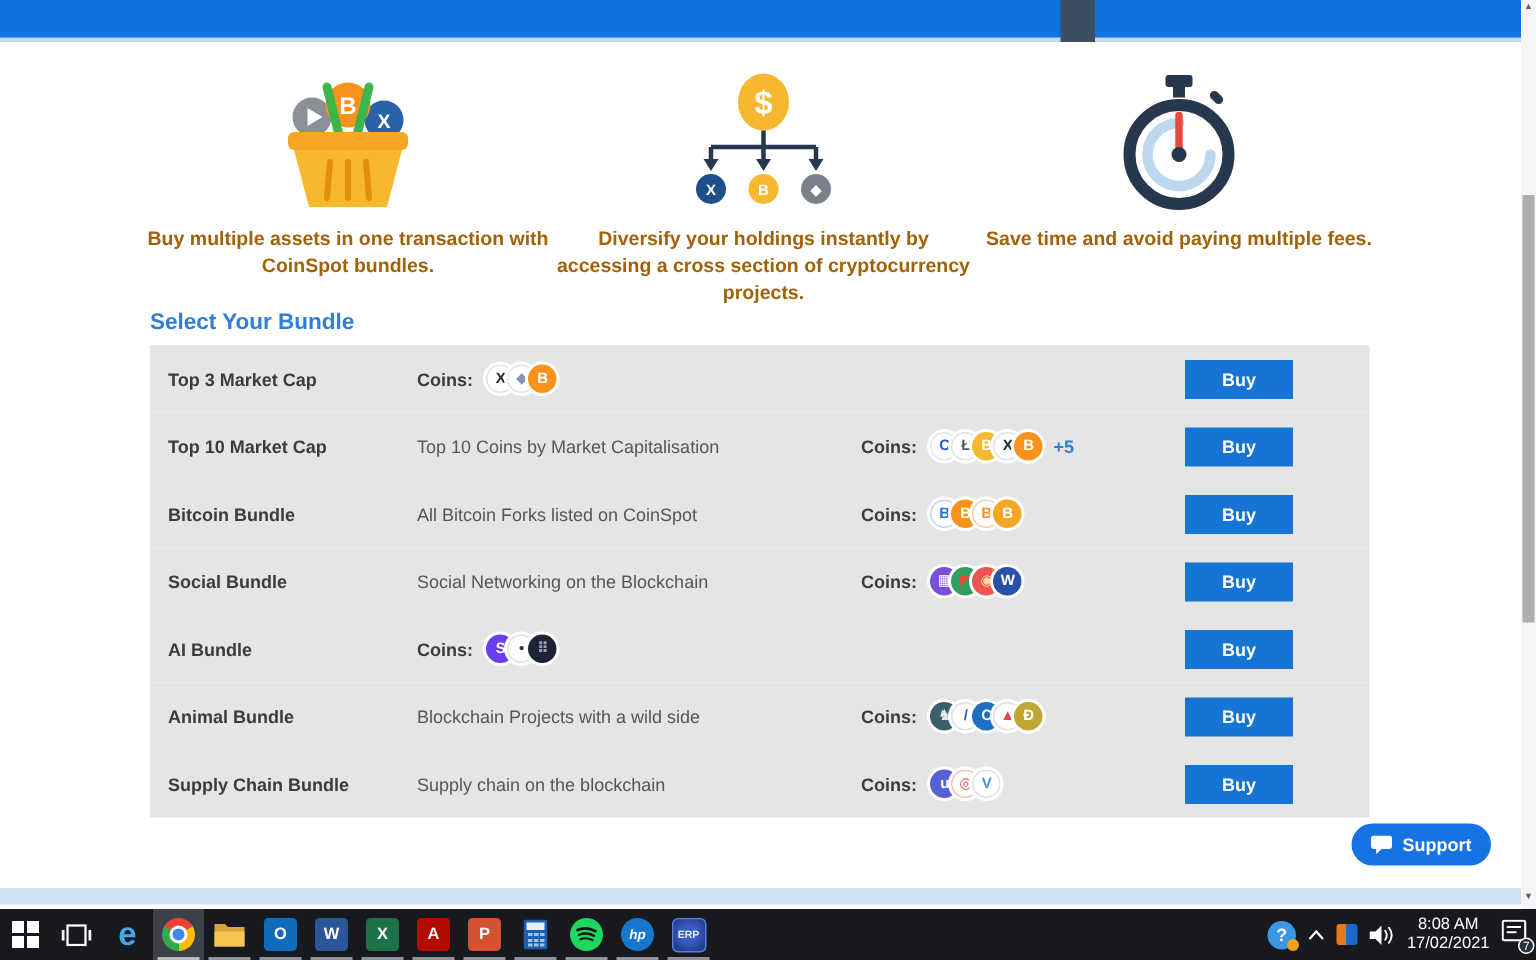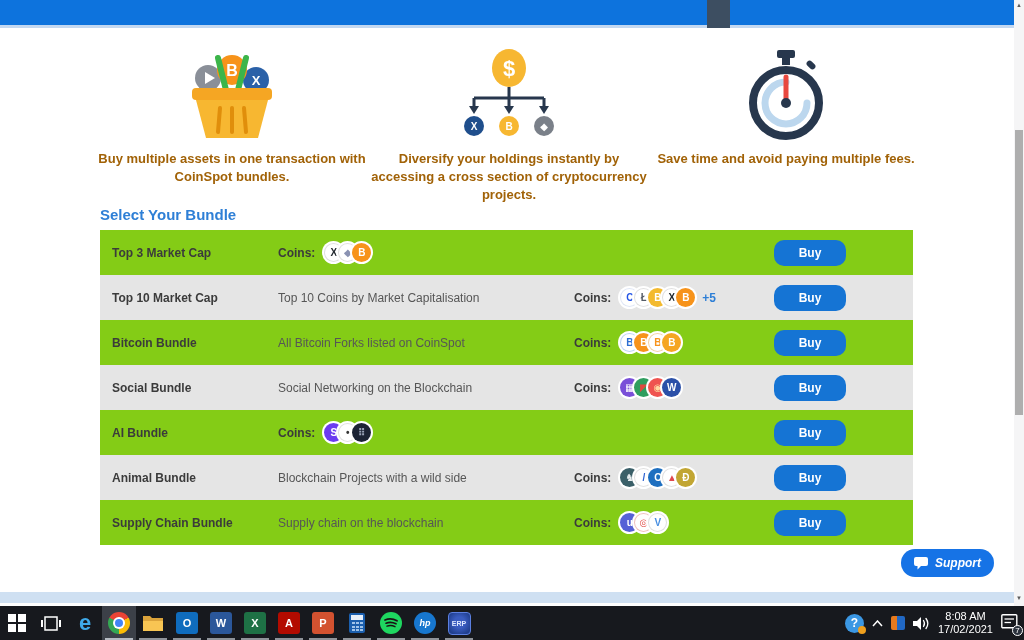--- a/index.html
+++ b/index.html
@@ -19,32 +19,32 @@
   .feature-3 { left:645px; width:282px; }
   .feature-icon { height:100px; display:flex; align-items:center; justify-content:center; }
   .feature-text { margin-top:4px; font-size:13px; line-height:18px; font-weight:bold; color:#a16207; }
 
   
   .section-title { position:absolute; left:100px; top:206px; font-size:15px; font-weight:bold; color:#2e7fd6; }
 
   
   .bundle-table { position:absolute; left:100px; top:230px; width:813px; }
   .bundle-row { display:flex; align-items:center; height:45px; background:#e5e5e5; }
-  .bundle-row.alt { background:#84cc16; }
+  .bundle-row.alt { background:#e5e5e5; }
   .b-name { width:178px; padding-left:12px; font-size:12px; font-weight:bold; color:#3b3b3b; }
   .b-desc { width:296px; font-size:12px; color:#565656; }
   .b-coins { display:flex; align-items:center; flex:1; }
   .coins-label { font-size:12px; font-weight:bold; color:#3b3b3b; margin-right:9px; }
   .coin-list { display:flex; align-items:center; padding-left:5px; }
   .coin { width:19px; height:19px; border-radius:50%; margin-left:-5px; display:inline-flex; align-items:center; justify-content:center; font-size:10px; font-weight:bold; line-height:1; }
   .coin-extra { font-size:12px; font-weight:bold; color:#2e7fd6; margin-left:7px; }
-  .buy-btn { width:72px; height:26px; margin-right:67px; background:#1574d4; color:#fff; font-family:inherit; font-size:12px; font-weight:bold; border:none; border-radius:10px; cursor:pointer; }
-
-  
-  .support-btn { position:absolute; left:901px; top:549px; height:28px; padding:0 13px; display:flex; align-items:center; gap:7px; background:#1673e6; color:#fff; border:none; border-radius:14px; font-family:inherit; font-size:12px; font-weight:bold; cursor:pointer;font-style:italic; }
+  .buy-btn { width:72px; height:26px; margin-right:51px; background:#1574d4; color:#fff; font-family:inherit; font-size:12px; font-weight:bold; border:none; border-radius:0; cursor:pointer; }
+
+  
+  .support-btn { position:absolute; left:901px; top:549px; height:28px; padding:0 13px; display:flex; align-items:center; gap:7px; background:#1673e6; color:#fff; border:none; border-radius:14px; font-family:inherit; font-size:12px; font-weight:bold; cursor:pointer; }
 
   
   .bottom-strip { position:absolute; left:0; top:592px; width:1014px; height:11px; background:#cfe0f2; }
 
   
   .scrollbar { position:absolute; right:0; top:0; width:10px; height:606px; background:#f5f5f6; }
   .sb-arrow { position:absolute; left:0; width:10px; height:10px; font-size:6px; color:#5a5a5a; text-align:center; line-height:10px; }
   .sb-up { top:0; }
   .sb-down { bottom:3px; }
   .sb-thumb { position:absolute; left:1px; top:130px; width:8px; height:285px; background:#aeaeae; }

